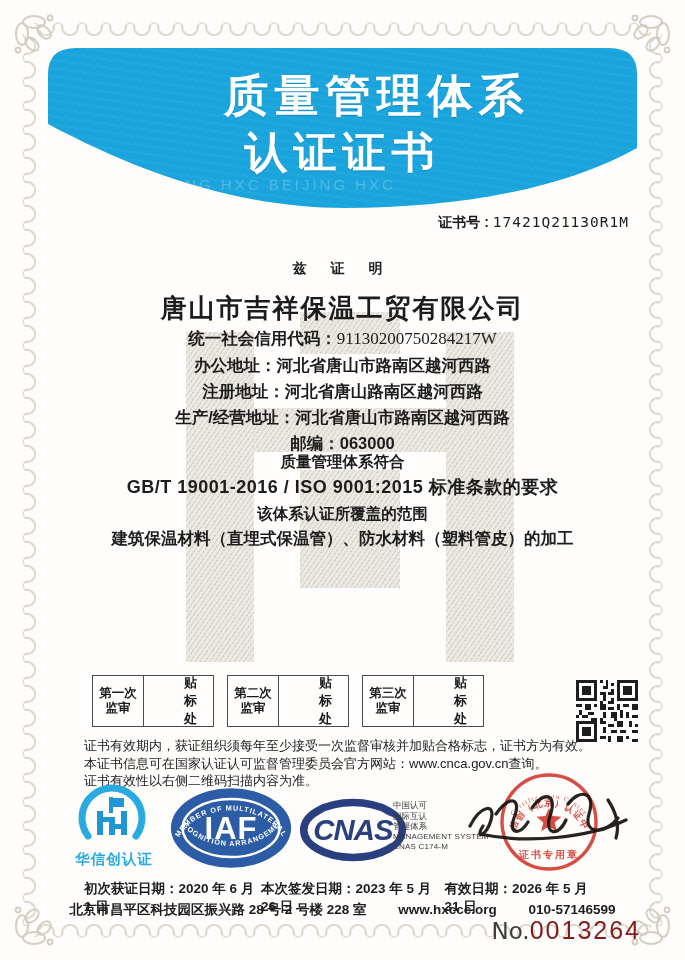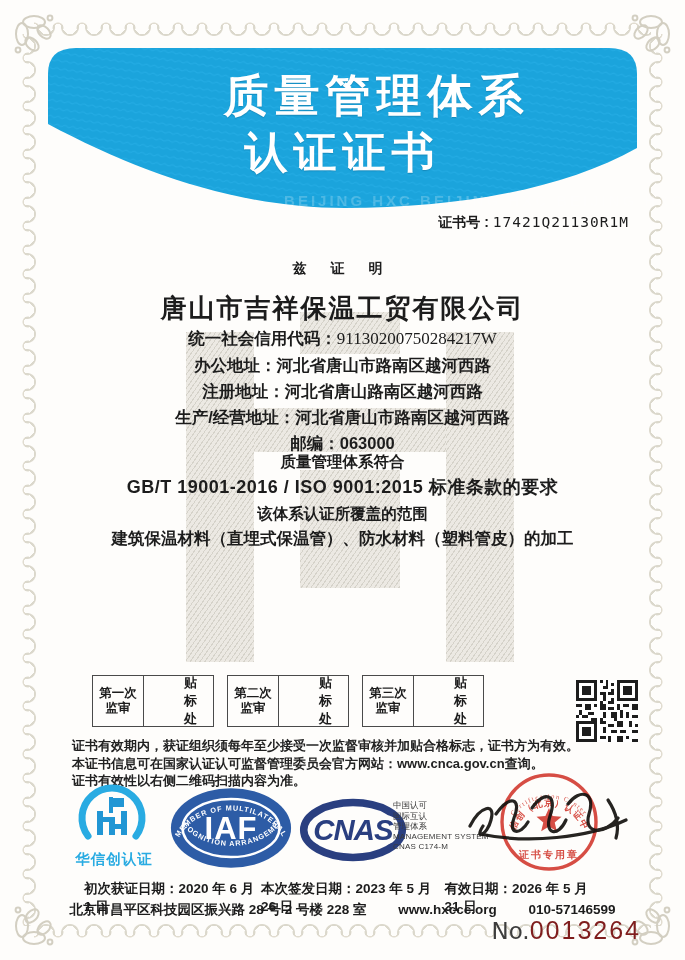--- a/index.html
+++ b/index.html
@@ -24,42 +24,42 @@
   .c-bl{bottom:8px;left:8px;transform:scaleY(-1);} .c-br{bottom:8px;right:8px;transform:scale(-1,-1);}
   
   .wm{position:absolute;z-index:0;background:#e9e6df;opacity:.85;}
   .wm::after{content:"";position:absolute;inset:0;
     background:repeating-linear-gradient(125deg, rgba(176,171,158,.45) 0 1px, transparent 1px 4px);}
   
   .banner{position:absolute;left:0;top:0;width:685px;height:230px;z-index:2;}
   .banner-title{position:absolute;left:0;width:685px;text-align:center;color:#fff;font-weight:bold;z-index:3;
     letter-spacing:6px;text-shadow:0 1px 1px rgba(0,60,90,.25);}
   .bt1{top:66px;font-size:45px;padding-left:34px;} .bt2{top:124px;font-size:43px;}
-  .banner-wmtext{position:absolute;top:192px;left:0;width:685px;text-align:right;z-index:3;
-    color:rgba(255,255,255,.22);font-size:15px;font-weight:bold;letter-spacing:3px;}
+  .banner-wmtext{position:absolute;top:176px;left:0;width:685px;text-align:left;z-index:3;
+    color:rgba(255,255,255,.22);font-size:15px;font-weight:normal;letter-spacing:3px;}
   
   .abs{position:absolute;z-index:4;}
   .certno{top:214px;right:56px;font-size:14px;font-weight:bold;}
   .certno .num{font-family:"DejaVu Sans Mono","Liberation Mono",monospace;font-weight:normal;font-size:14.5px;letter-spacing:1px;}
   .heading{top:260px;left:0;width:685px;text-align:center;font-size:14px;font-weight:bold;letter-spacing:10px;}
   .company{top:291px;left:0;width:685px;text-align:center;font-size:26px;font-weight:600;letter-spacing:2px;}
   .fieldcol{top:325px;left:0;width:685px;text-align:center;font-size:16.5px;font-weight:bold;line-height:26px;}
   .fieldcol .val-mono{font-family:"Liberation Serif","DejaVu Serif",serif;font-weight:normal;font-size:17px;}
   .stdblock{left:0;width:685px;text-align:center;}
   .std-intro{top:452px;font-size:15.5px;font-weight:600;}
   .std-line{top:475px;font-size:18px;font-weight:bold;letter-spacing:.5px;}
   .scope-intro{top:504px;font-size:15.5px;font-weight:600;}
   .scope-line{top:528px;font-size:16.5px;font-weight:bold;}
   
   .audit{position:absolute;top:675px;height:50px;width:120px;border:1.3px solid #4a4a4a;display:flex;z-index:4;background:transparent;gap:40px;}
   .audit .round{width:50px;border-right:1.3px solid #4a4a4a;display:flex;flex-direction:column;align-items:center;justify-content:center;
     font-size:12.5px;font-weight:bold;line-height:15px;}
   .audit .sticker{flex:1;display:flex;align-items:center;justify-content:center;font-size:13px;font-weight:bold;letter-spacing:2px;}
   
-  .notes{top:737px;left:72px;width:520px;font-size:13px;font-weight:700;line-height:17.5px;color:#222;}
+  .notes{top:737px;left:84px;width:520px;font-size:13px;font-weight:400;line-height:17.5px;color:#222;}
   
   .logo{position:absolute;z-index:4;}
   .hxc-label{position:absolute;top:66px;left:0;width:100px;text-align:center;color:#29abe2;font-size:14.5px;font-weight:bold;letter-spacing:1px;}
   .cnas-block{top:800px;left:393px;font-size:8.5px;line-height:10.5px;color:#3a3a3a;}
   .cnas-block .en{font-size:8px;letter-spacing:.2px;}
   
   .dates{top:880px;left:84px;width:520px;display:flex;justify-content:space-between;font-size:13.5px;font-weight:bold;}
   .addr{top:901px;left:40px;width:605px;text-align:center;font-size:13.5px;font-weight:bold;}
   .addr span{margin:16px 14px;}
   .serial{top:916px;right:44px;font-size:23px;color:#3d3d3d;font-family:"DejaVu Sans","Liberation Sans",sans-serif;}

